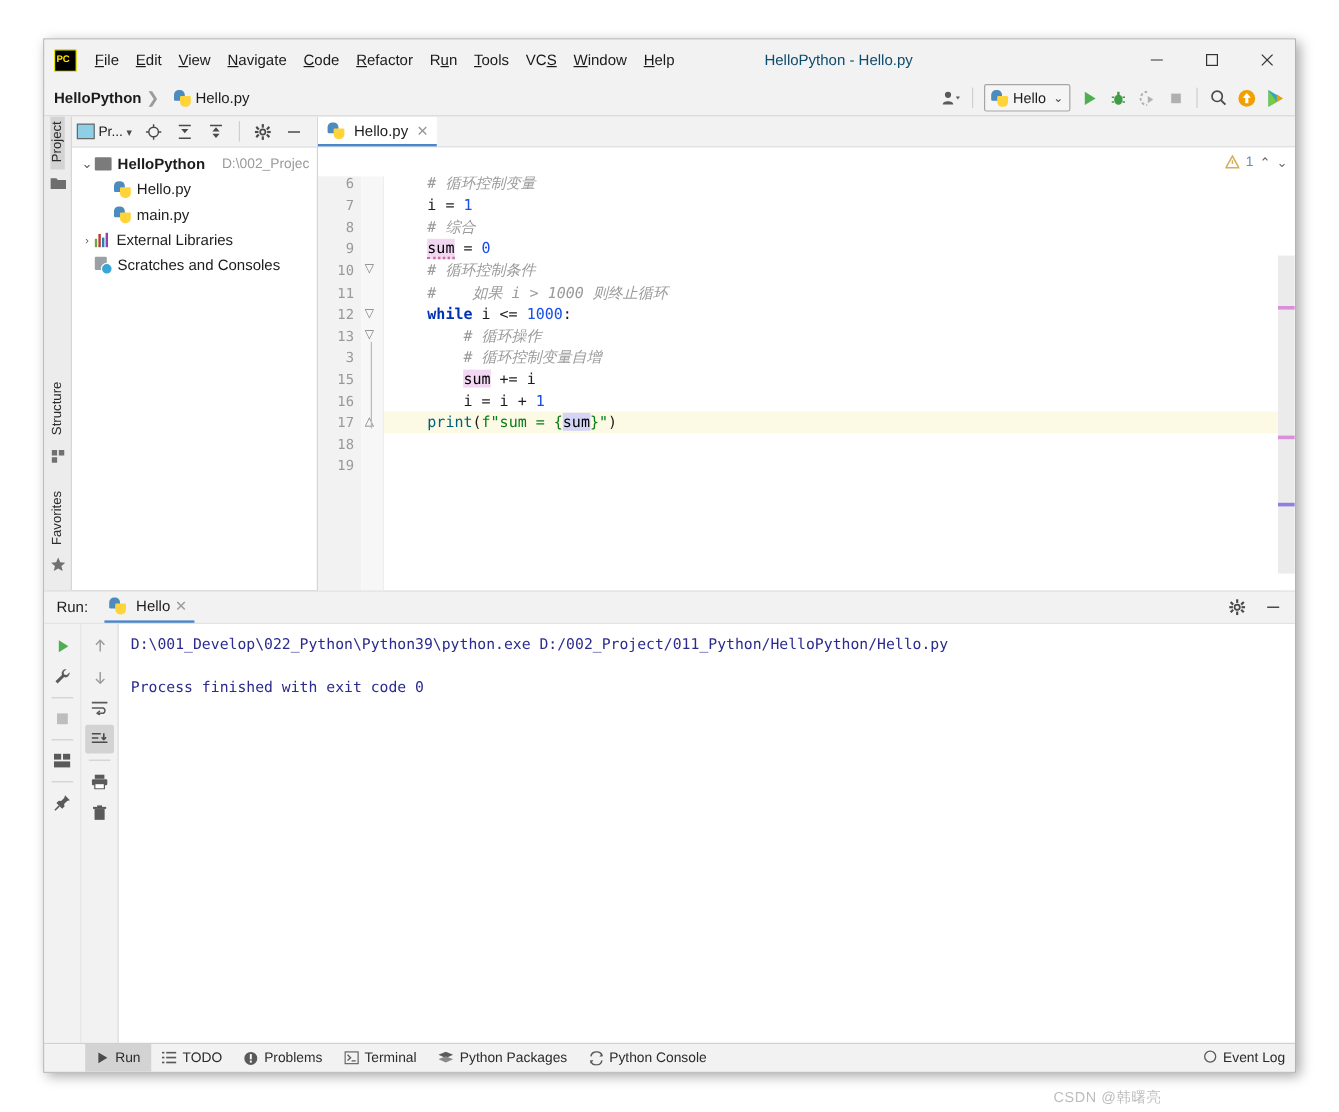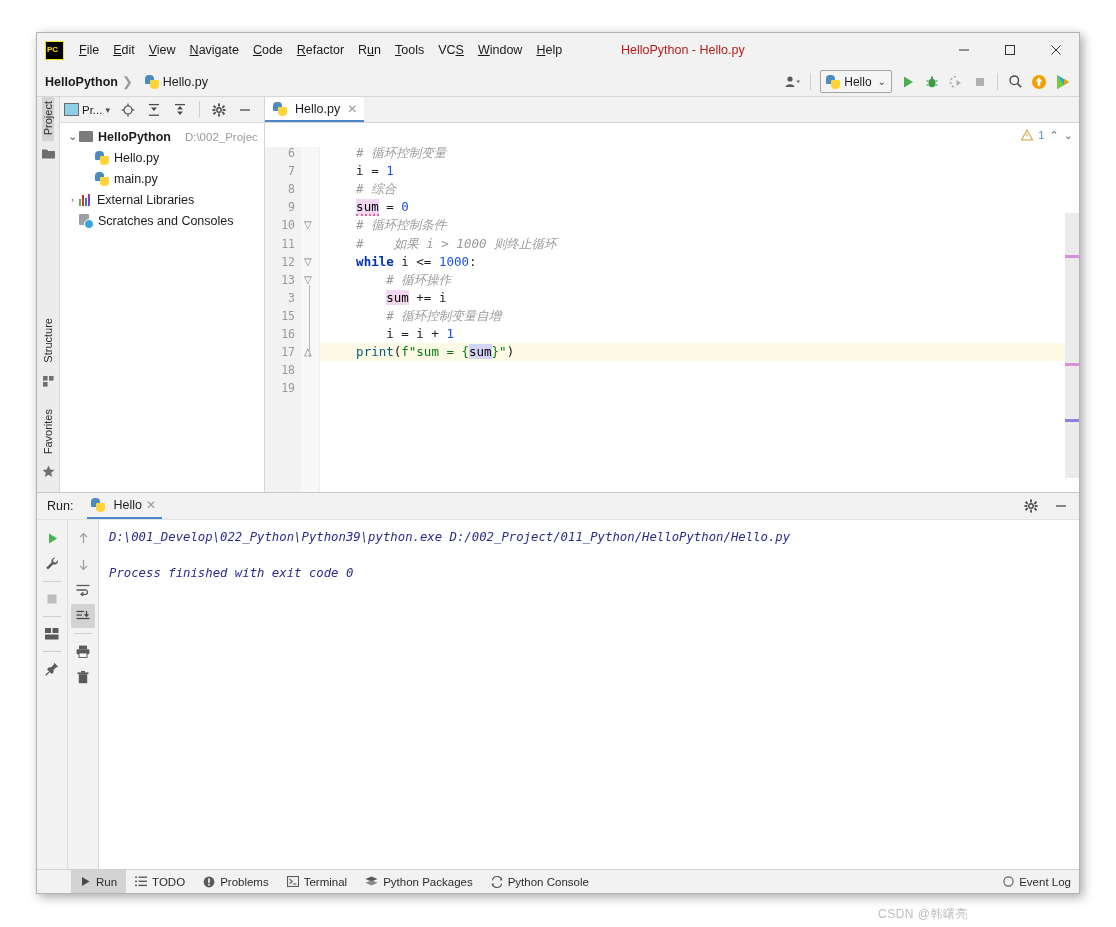--- a/index.html
+++ b/index.html
@@ -57,25 +57,25 @@
   .menu-item {
     padding: 3px 7px;
     font-size: 12.5px;
     color: #1a1a1a;
     cursor: default;
     white-space: nowrap;
   }
   .menu-item .mn { text-decoration: underline; }
   .win-title {
     position: absolute;
-    left: 584px; top: 0;
+    left: 600px; top: 0;
     height: 34px;
     line-height: 34px;
     font-size: 12.5px;
-    color: #b91c1c;
+    color: #0c4a6e;
   }
   .win-btns {
     position: absolute;
     right: 0; top: 0;
     height: 34px;
     display: flex;
     align-items: center;
   }
   .win-btn {
     width: 46px; height: 32px;
@@ -361,21 +361,21 @@
     display:flex; align-items:center; gap:4px;
     margin-left: 14px; height:26px;
     padding: 0 6px 0 4px;
     border-bottom: 2px solid #4a86c8;
     font-size:12.5px; color:#1c1c1c;
     box-sizing:border-box;
     cursor:default;
   }
   .run-tab .x { color:#9a9a9a; font-size:12px;}
   .run-head-right { position:absolute; right:6px; top:0; height:26px; display:flex; align-items:center; gap:6px;}
-  .run-body { flex:1 1 auto; display:flex; min-height:0;font-style:italic; }
+  .run-body { flex:1 1 auto; display:flex; min-height:0; }
   .run-gutter {
     width: 30px; background:#f2f2f2; flex:0 0 auto;
     display:flex; flex-direction:column; align-items:center;
     padding-top: 6px; gap: 2px;
     border-right:1px solid #e0e0e0;
   }
   .run-gutter2 {
     width: 30px; background:#f2f2f2; flex:0 0 auto;
     display:flex; flex-direction:column; align-items:center;
     padding-top: 6px; gap: 2px;
@@ -733,22 +733,22 @@
           <div class="code-area" id="codearea">
               <div class="cline">&nbsp;</div>
               <div class="cline"><span class="c-plain">    </span><span class="c-com"># 循环控制变量</span></div>
               <div class="cline"><span class="c-plain">    </span><span class="c-plain">i</span><span class="c-plain"> = </span><span class="c-num">1</span></div>
               <div class="cline"><span class="c-plain">    </span><span class="c-com"># 综合</span></div>
               <div class="cline"><span class="c-plain">    </span><span class="c-errU">sum</span><span class="c-plain"> = </span><span class="c-num">0</span></div>
               <div class="cline"><span class="c-plain">    </span><span class="c-com"># 循环控制条件</span></div>
               <div class="cline"><span class="c-plain">    </span><span class="c-com">#    如果 i &gt; 1000 则终止循环</span></div>
               <div class="cline"><span class="c-plain">    </span><span class="c-kw">while</span><span class="c-plain"> i &lt;= </span><span class="c-num">1000</span><span class="c-plain">:</span></div>
               <div class="cline"><span class="c-plain">        </span><span class="c-com"># 循环操作</span></div>
+              <div class="cline"><span class="c-plain">        </span><span class="c-com"># 循环控制变量自增</span></div>
               <div class="cline"><span class="c-plain">        </span><span class="c-err">sum</span><span class="c-plain"> += i</span></div>
-              <div class="cline"><span class="c-plain">        </span><span class="c-com"># 循环控制变量自增</span></div>
               <div class="cline"><span class="c-plain">        </span><span class="c-plain">i = i + </span><span class="c-num">1</span></div>
               <div class="cline hl"><span class="c-plain">    </span><span class="c-fn">print</span><span class="c-plain">(</span><span class="c-str">f"sum = {</span><span class="c-sel">sum</span><span class="c-str">}"</span><span class="c-plain">)</span></div>
               <div class="cline">&nbsp;</div>
             </div>
           <div class="marker-col" id="markercol">
             <div class="scroll-track"></div>
           <div class="mk" style="top: 132px; background: rgb(217, 143, 217);"></div>
               <div class="mk" style="top: 240px; background: rgb(217, 143, 217);"></div>
               <div class="mk" style="top: 296px; background: rgb(143, 127, 224);"></div>
             </div>

